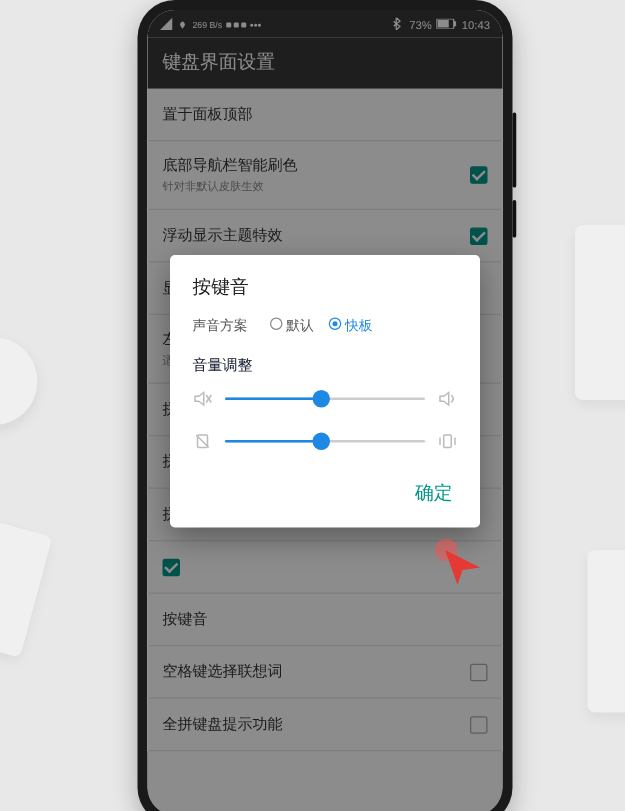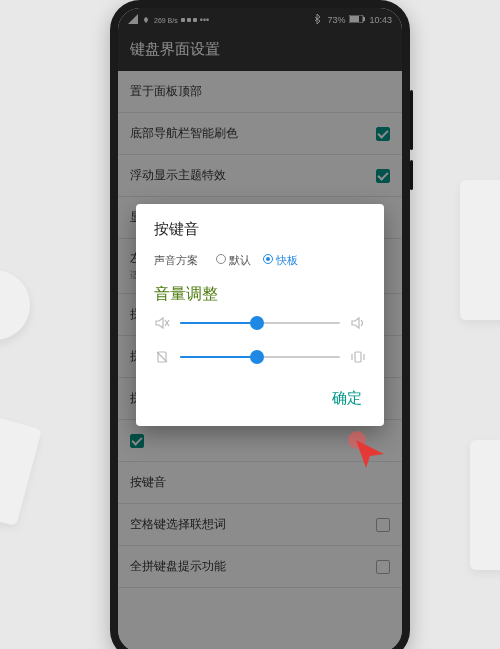--- a/index.html
+++ b/index.html
@@ -148,22 +148,22 @@
   .radio-row .label { color: #555; margin-right: 6px; }
   .radio {
     width: 10px; height: 10px; border: 1px solid #888; border-radius: 50%;
     position: relative; display:inline-block;
   }
   .radio.selected { border-color: #1e88e5; }
   .radio.selected::after {
     content:""; position:absolute; inset:2px; background:#1e88e5; border-radius:50%;
   }
   .section-label {
-    font-size: 16px;
-    color: #4d7c0f;
+    font-size: 12px;
+    color: #0f172a;
     margin-bottom: 10px;
   }
   .slider-row {
     display: flex;
     align-items: center;
     gap: 10px;
     margin-bottom: 18px;
   }
   .slider-icon {
     width: 16px; height: 16px; flex-shrink:0;
@@ -269,20 +269,21 @@
 
     <div class="settings-list" id="settings-list">
         <div class="setting-row">
           <div class="setting-text">
             <div>置于面板顶部</div>
           </div>
         </div>
         <div class="setting-row">
           <div class="setting-text">
             <div>底部导航栏智能刷色</div>
+            <div class="setting-sub">针对非默认皮肤生效</div>
           </div>
           <div class="checkbox checked"></div>
         </div>
         <div class="setting-row">
           <div class="setting-text">
             <div>浮动显示主题特效</div>
           </div>
           <div class="checkbox checked"></div>
         </div>
         <div class="setting-row">

